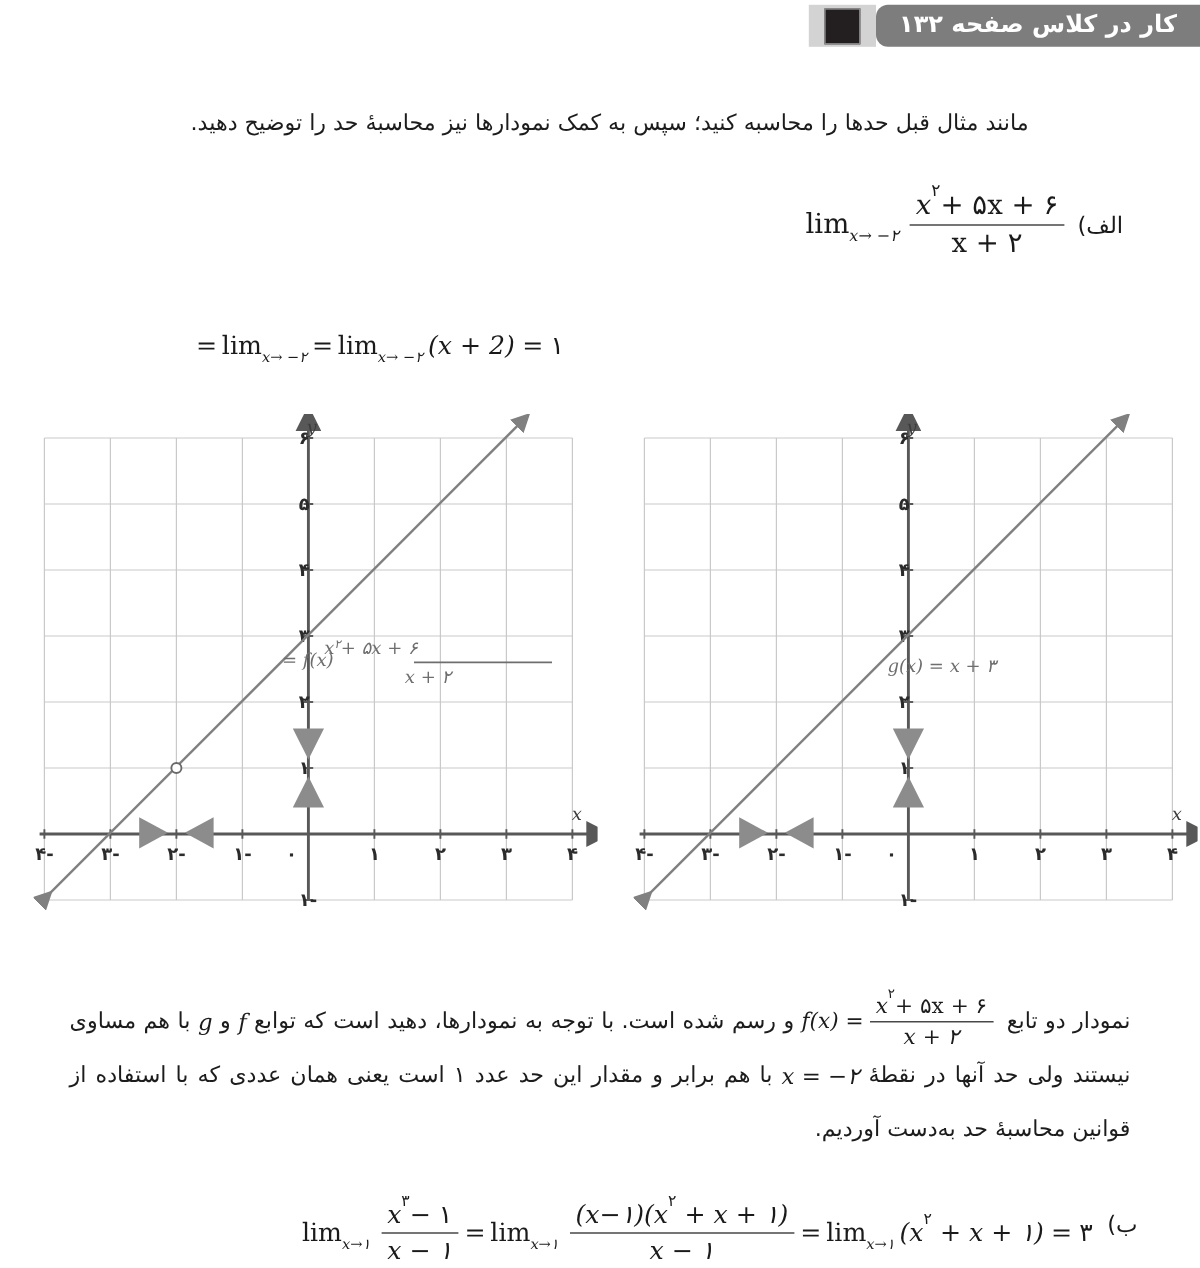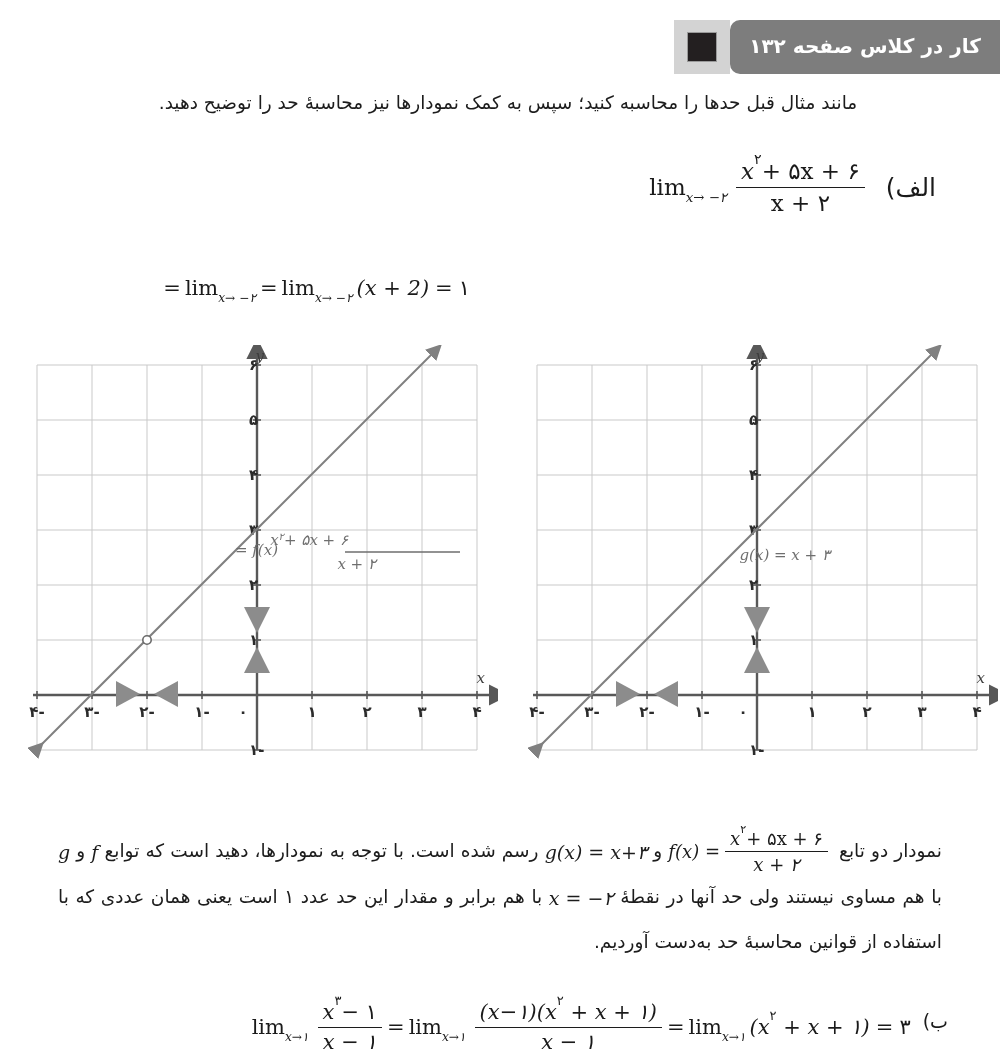--- a/index.html
+++ b/index.html
@@ -13,24 +13,24 @@
     height: 1057px;
     position: relative;
     font-family: "DejaVu Sans", "Liberation Sans", sans-serif;
     color: #1a1a1a;
     overflow: hidden;
   }
 
   
   .header-banner {
     position: absolute;
-    top: 20px;
+    top: 4px;
     left: 674px;
     width: 326px;
-    height: 54px;
+    height: 35px;
     display: flex;
     flex-direction: row-reverse;
     align-items: stretch;
   }
   .banner-square-wrap {
     width: 56px;
     background: #d3d3d3;
     display: flex;
     align-items: center;
     justify-content: center;
@@ -130,22 +130,22 @@
   #eq-a {
     position: absolute;
     top: 158px;
     right: 64px;
     display: flex;
     flex-direction: row;
     align-items: center;
     direction: rtl;
   }
   #eq-a .tag {
-    font-size: 25px;
-    margin-left: 16px;
+    font-size: 19px;
+    margin-left: 6px;
     direction: rtl;
   }
   #eq-a-math { font-size: 23px; }
 
   #eq-a2 {
     position: absolute;
     top: 272px;
     right: 530px;
     font-size: 23px;
     direction: ltr;
@@ -446,23 +446,20 @@
 <div class="body-text" id="closing-para">
   <span>نمودار دو تابع</span>
   <span class="math inline-frac">
     <span class="mi">f(x) =</span>
     <span class="frac">
       <span class="num"><span class="mi">x</span><span class="sup">۲</span><span>+ ۵x + ۶</span></span>
       <span class="den mi">x + ۲</span>
     </span>
   </span>
   <span>و</span>
-  <span class="math">
-      <span class="mi">g(x) = x+۳</span>
-    </span>
   <span>رسم شده است. با توجه به نمودارها، دهید است که توابع</span>
   <span class="math">
       <span class="mi">f</span>
     </span>
   <span>و</span>
   <span class="math">
       <span class="mi">g</span>
     </span>
   <span>با هم مساوی نیستند ولی حد آنها در نقطهٔ</span>
   <span class="math">

